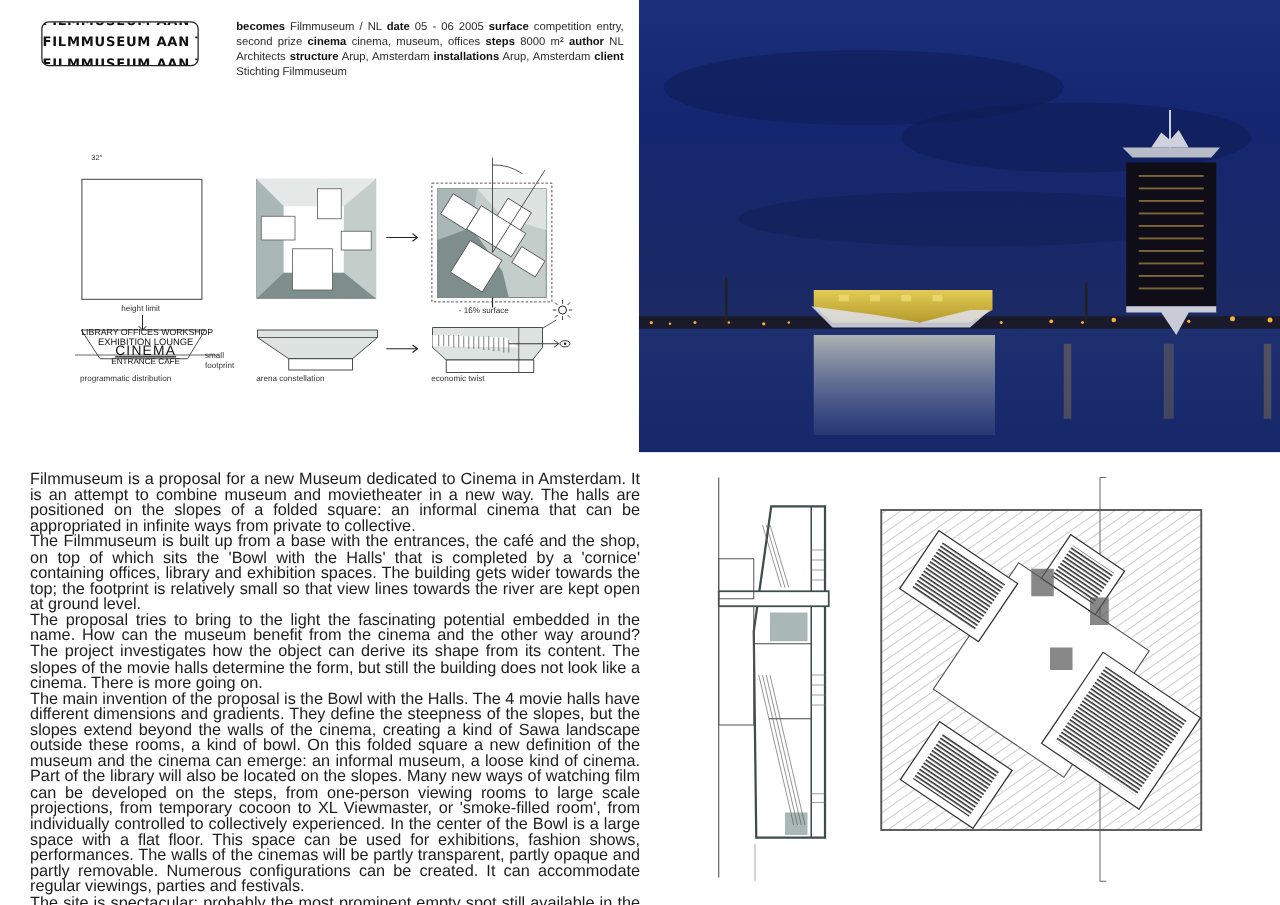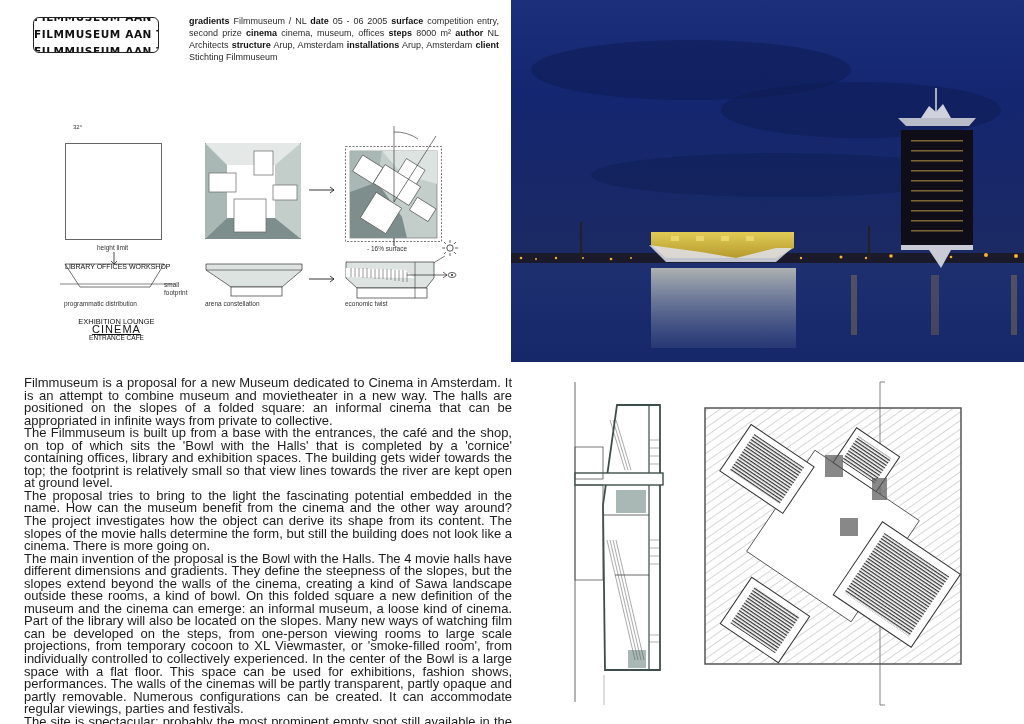--- a/index.html
+++ b/index.html
@@ -26,42 +26,42 @@
 </head>
 <body>
 
 <div class="abs logo">
   <div class="ln l1">FILMMUSEUM AAN T IJ</div>
   <div class="ln l2">FILMMUSEUM AAN T IJ</div>
   <div class="ln l3">FILMMUSEUM AAN T IJ</div>
 </div>
 
 <div class="abs spec">
-  <b>gradients</b> <span>Filmmuseum / NL</span>
+  <b>becomes</b> <span>Filmmuseum / NL</span>
   <b>date</b> <span>05 - 06 2005</span>
   <b>surface</b> <span>competition entry, second prize</span>
   <b>cinema</b> <span>cinema, museum, offices</span>
   <b>steps</b> <span>8000 m²</span>
   <b>author</b> <span>NL Architects</span>
   <b>structure</b> <span>Arup, Amsterdam</span>
   <b>installations</b> <span>Arup, Amsterdam</span>
   <b>client</b> <span>Stichting Filmmuseum</span>
 </div>
 
 <div class="abs box-plain"></div>
 <div class="abs cap" style="left:97px;top:244px;">height limit</div>
 <svg class="abs" style="left:60px;top:250px;" width="120" height="40">
   <line x1="54" y1="2" x2="54" y2="14" stroke="#222" stroke-width="0.8"></line>
   <polyline points="51,11 54,14 57,11" fill="none" stroke="#222" stroke-width="0.8"></polyline>
   <polygon points="5,14 104,14 90,37 20,37" fill="none" stroke="#333" stroke-width="0.7"></polygon>
   <line x1="0" y1="34" x2="115" y2="34" stroke="#333" stroke-width="0.6"></line>
 </svg>
 <div class="abs" style="left:65px;top:263px;width:103px;text-align:center;line-height:7px;">
   <div class="cap" style="font-size:7px;color:#111;">LIBRARY OFFICES WORKSHOP</div>
-  <div class="cap" style="font-size:7.5px;color:#111;margin-top:48px;">EXHIBITION LOUNGE</div>
+  <div class="cap" style="font-size:7.5px;color:#111;">EXHIBITION LOUNGE</div>
   <div class="cap" style="font-size:11px;line-height:9px;color:#111;letter-spacing:1px;text-decoration:underline;">CINEMA</div>
   <div class="cap" style="font-size:6.5px;color:#111;">ENTRANCE CAFE</div>
 </div>
 <div class="abs cap" style="left:164px;top:281px;line-height:8px;">
   <div>small</div>
   <div>footprint</div>
 </div>
 <div class="abs cap" style="left:64px;top:300px;">programmatic distribution</div>
 
 <svg class="abs" style="left:205px;top:143px;" width="96" height="96">

